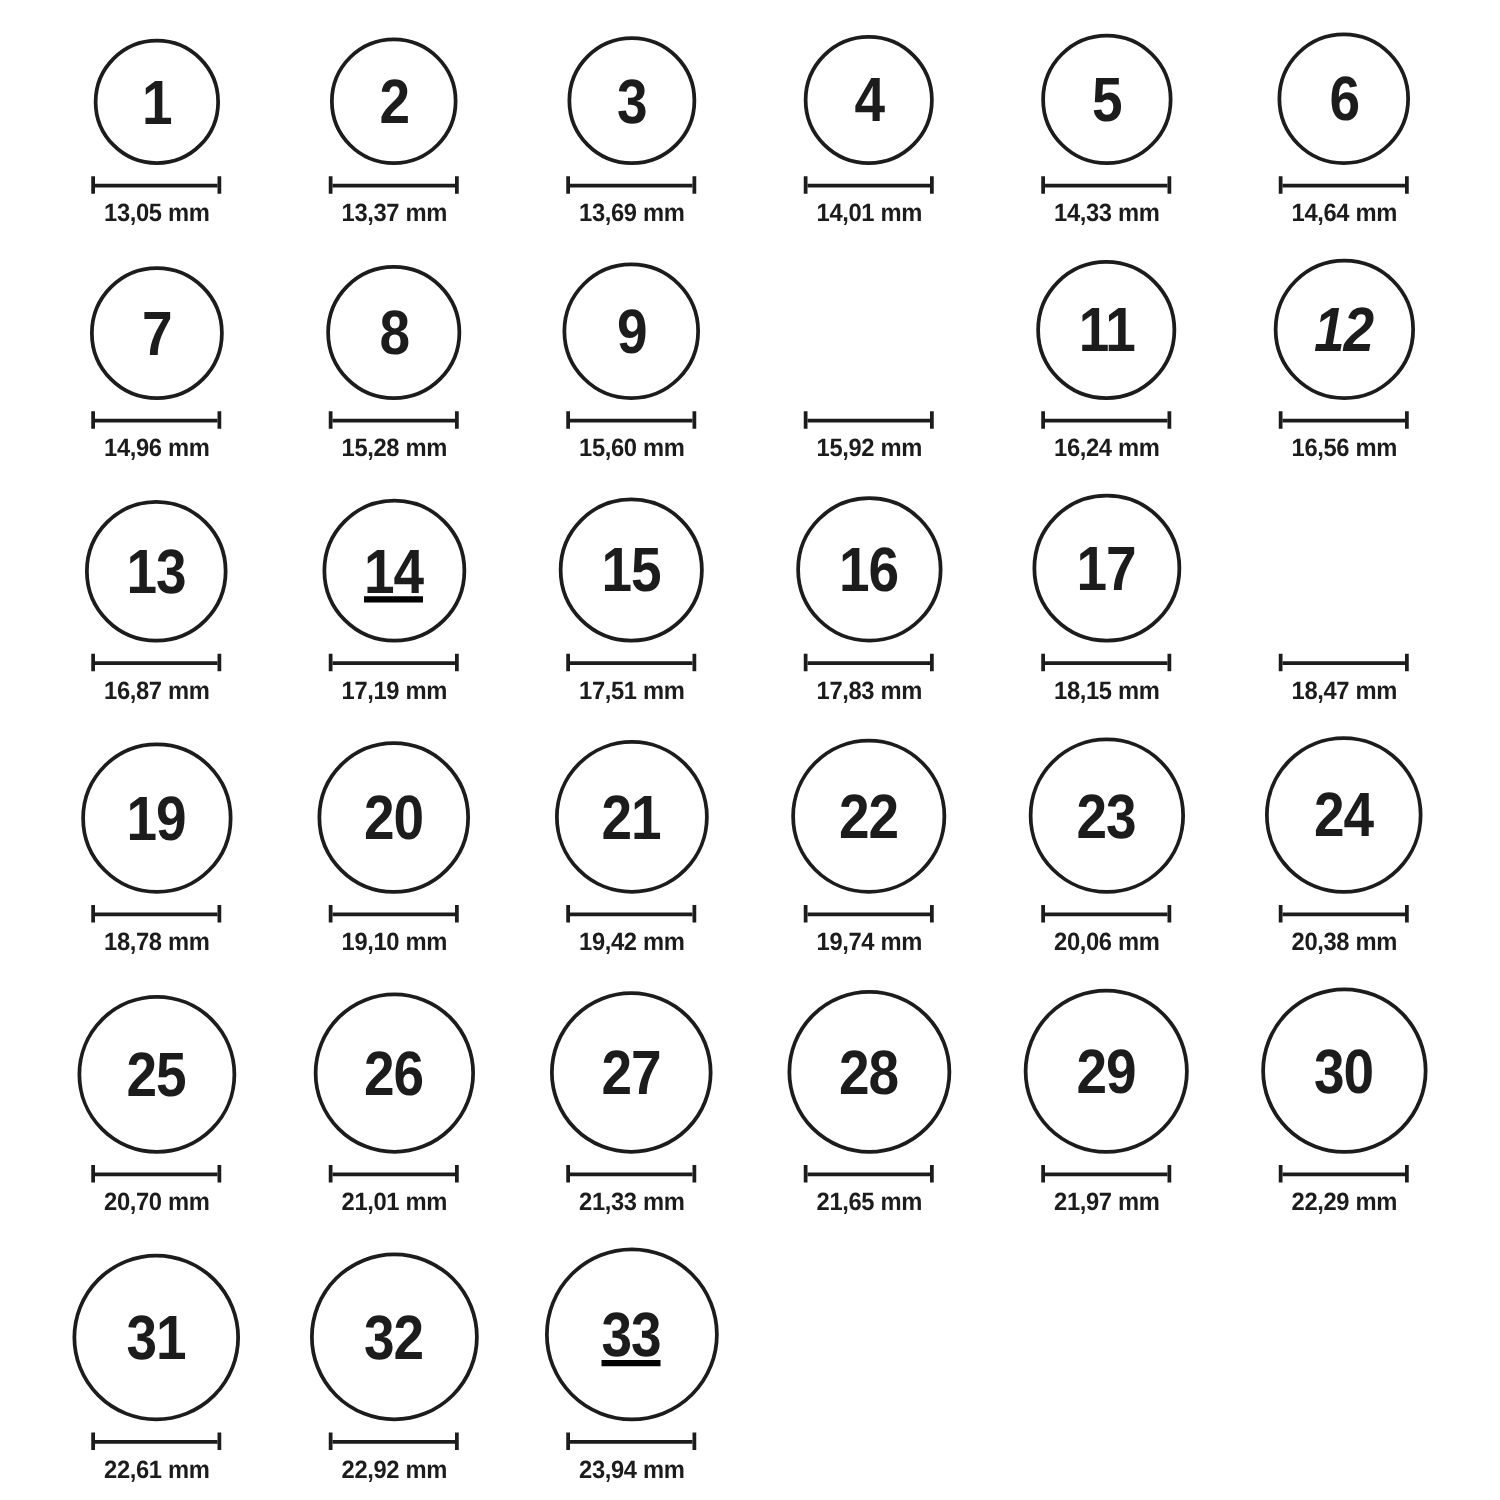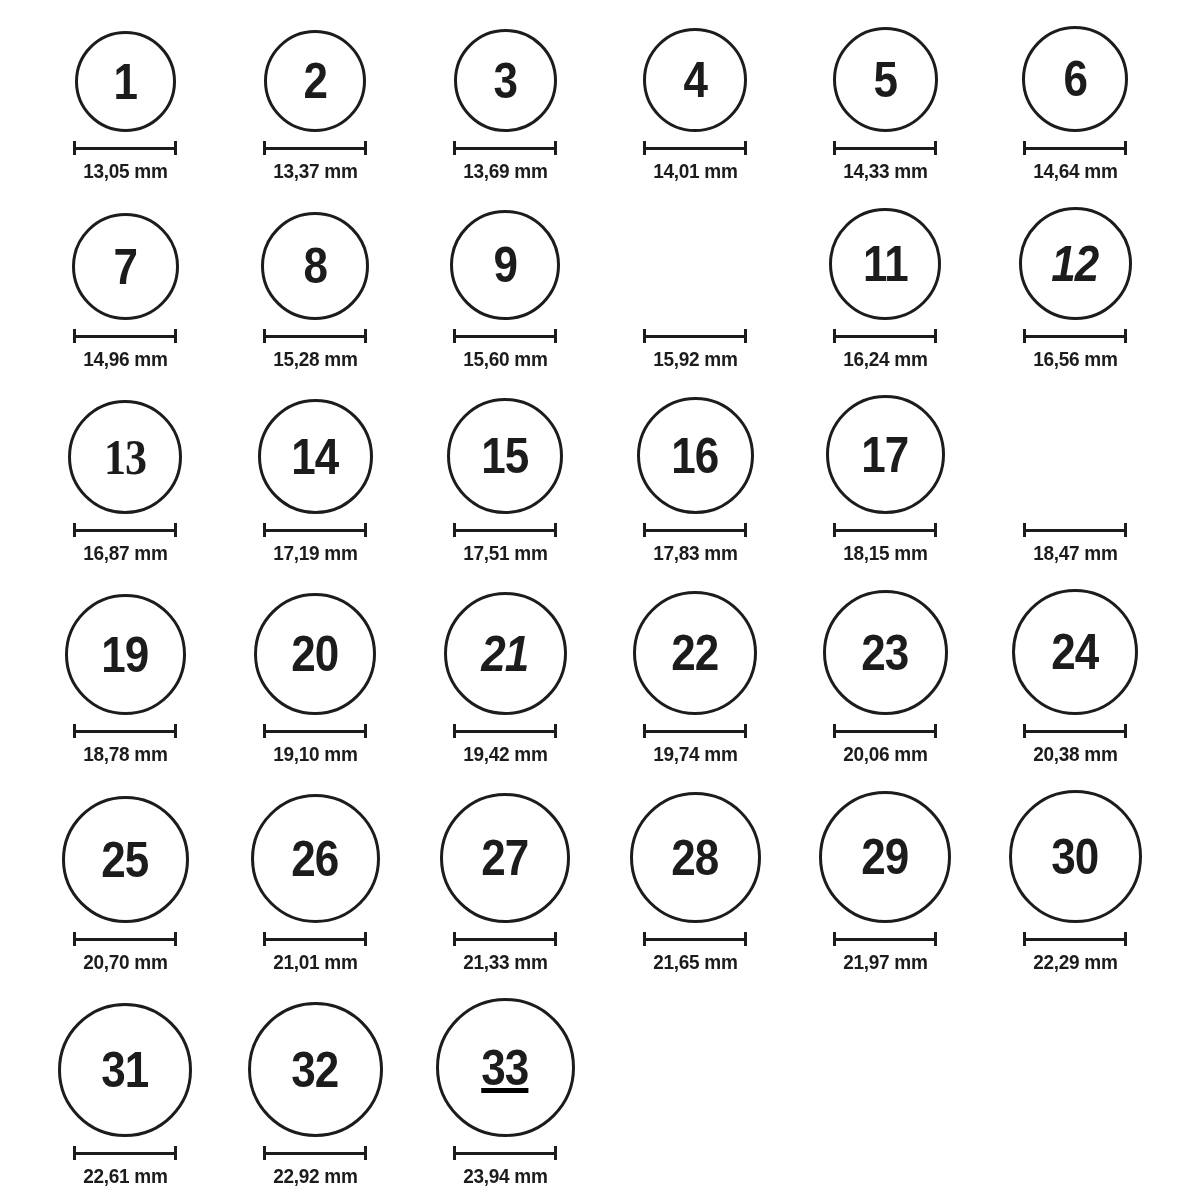--- a/index.html
+++ b/index.html
@@ -141,28 +141,28 @@
     <div class="label">16,24 mm</div>
   </div>
     <div class="cell">
     <div class="circle" style="width: 113px; height: 113px; font-style: italic;">
       <span class="num">12</span>
     </div>
     <div class="ruler"></div>
     <div class="label">16,56 mm</div>
   </div>
     <div class="cell">
-    <div class="circle" style="width: 114px; height: 114px; font-family: Liberation Serif, serif;">
+    <div class="circle" style="width: 114px; height: 114px;">
       <span class="num">13</span>
     </div>
     <div class="ruler"></div>
     <div class="label">16,87 mm</div>
   </div>
     <div class="cell">
-    <div class="circle" style="width: 115px; height: 115px;">
+    <div class="circle" style="width: 115px; height: 115px; text-decoration: underline;">
       <span class="num">14</span>
     </div>
     <div class="ruler"></div>
     <div class="label">17,19 mm</div>
   </div>
     <div class="cell">
     <div class="circle" style="width: 116px; height: 116px;">
       <span class="num">15</span>
     </div>
     <div class="ruler"></div>
@@ -194,21 +194,21 @@
     <div class="label">18,78 mm</div>
   </div>
     <div class="cell">
     <div class="circle" style="width: 122px; height: 122px;">
       <span class="num">20</span>
     </div>
     <div class="ruler"></div>
     <div class="label">19,10 mm</div>
   </div>
     <div class="cell">
-    <div class="circle" style="width: 123px; height: 123px; font-style: italic;">
+    <div class="circle" style="width: 123px; height: 123px;">
       <span class="num">21</span>
     </div>
     <div class="ruler"></div>
     <div class="label">19,42 mm</div>
   </div>
     <div class="cell">
     <div class="circle" style="width: 124px; height: 124px; text-align: right;">
       <span class="num">22</span>
     </div>
     <div class="ruler"></div>

